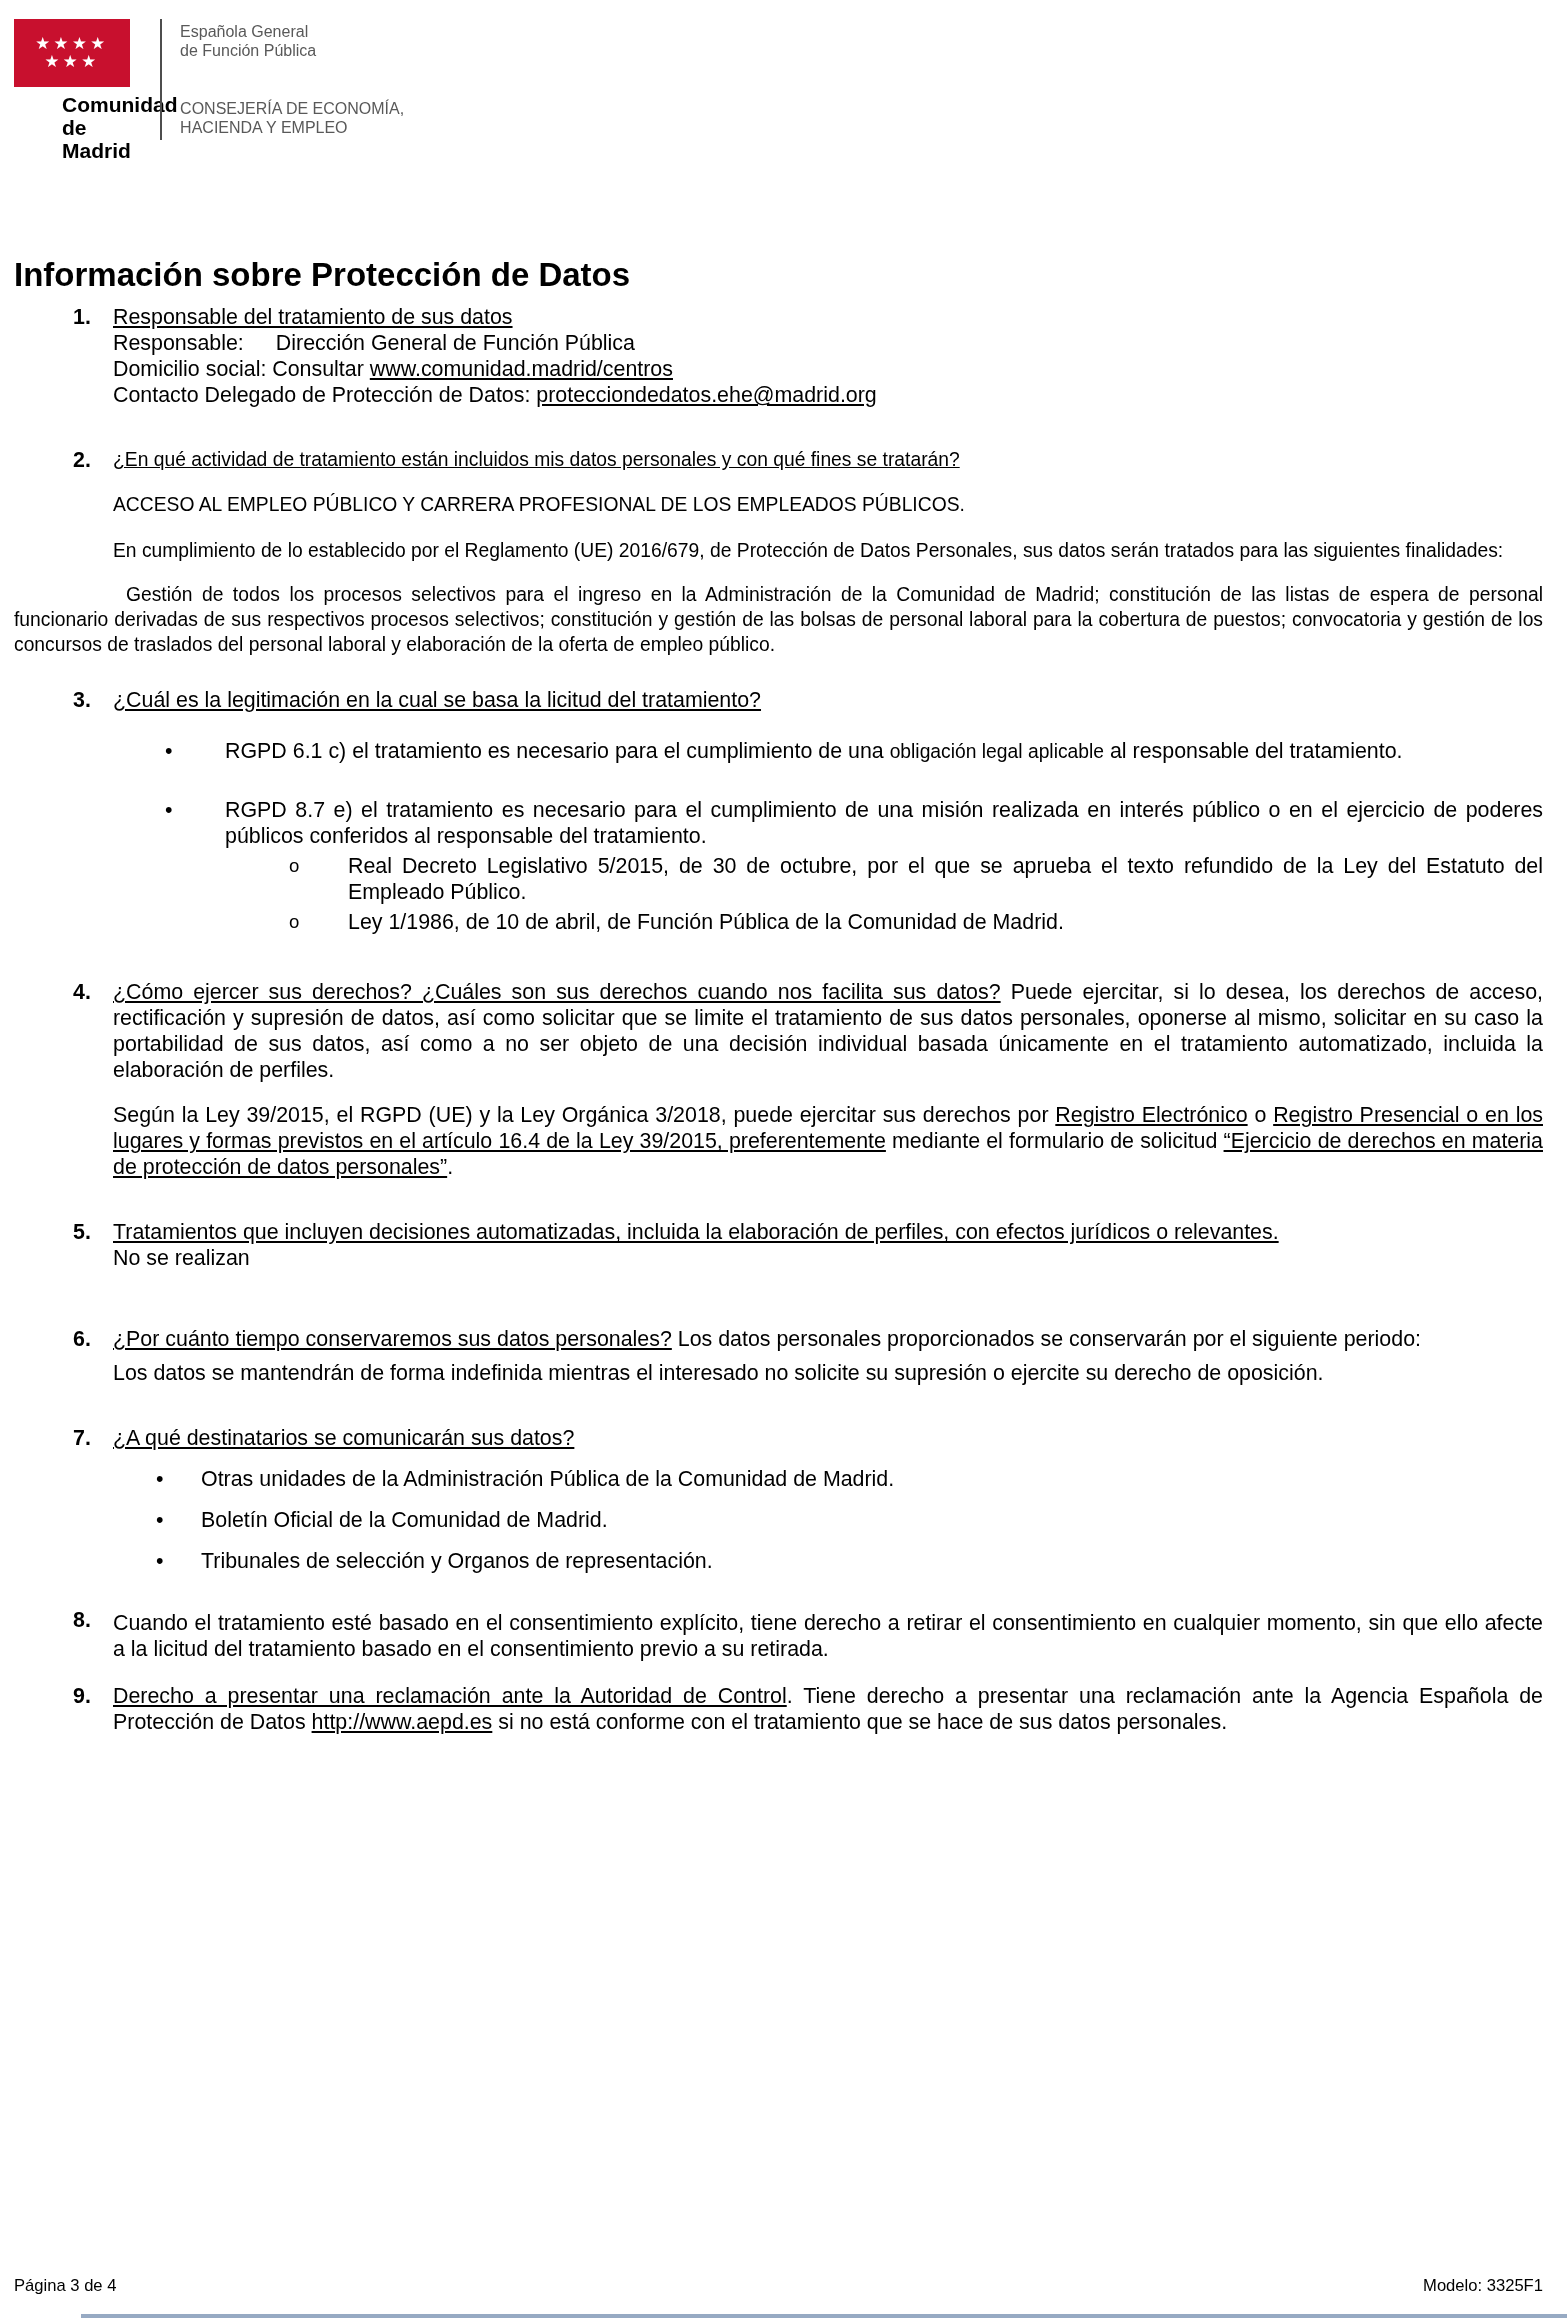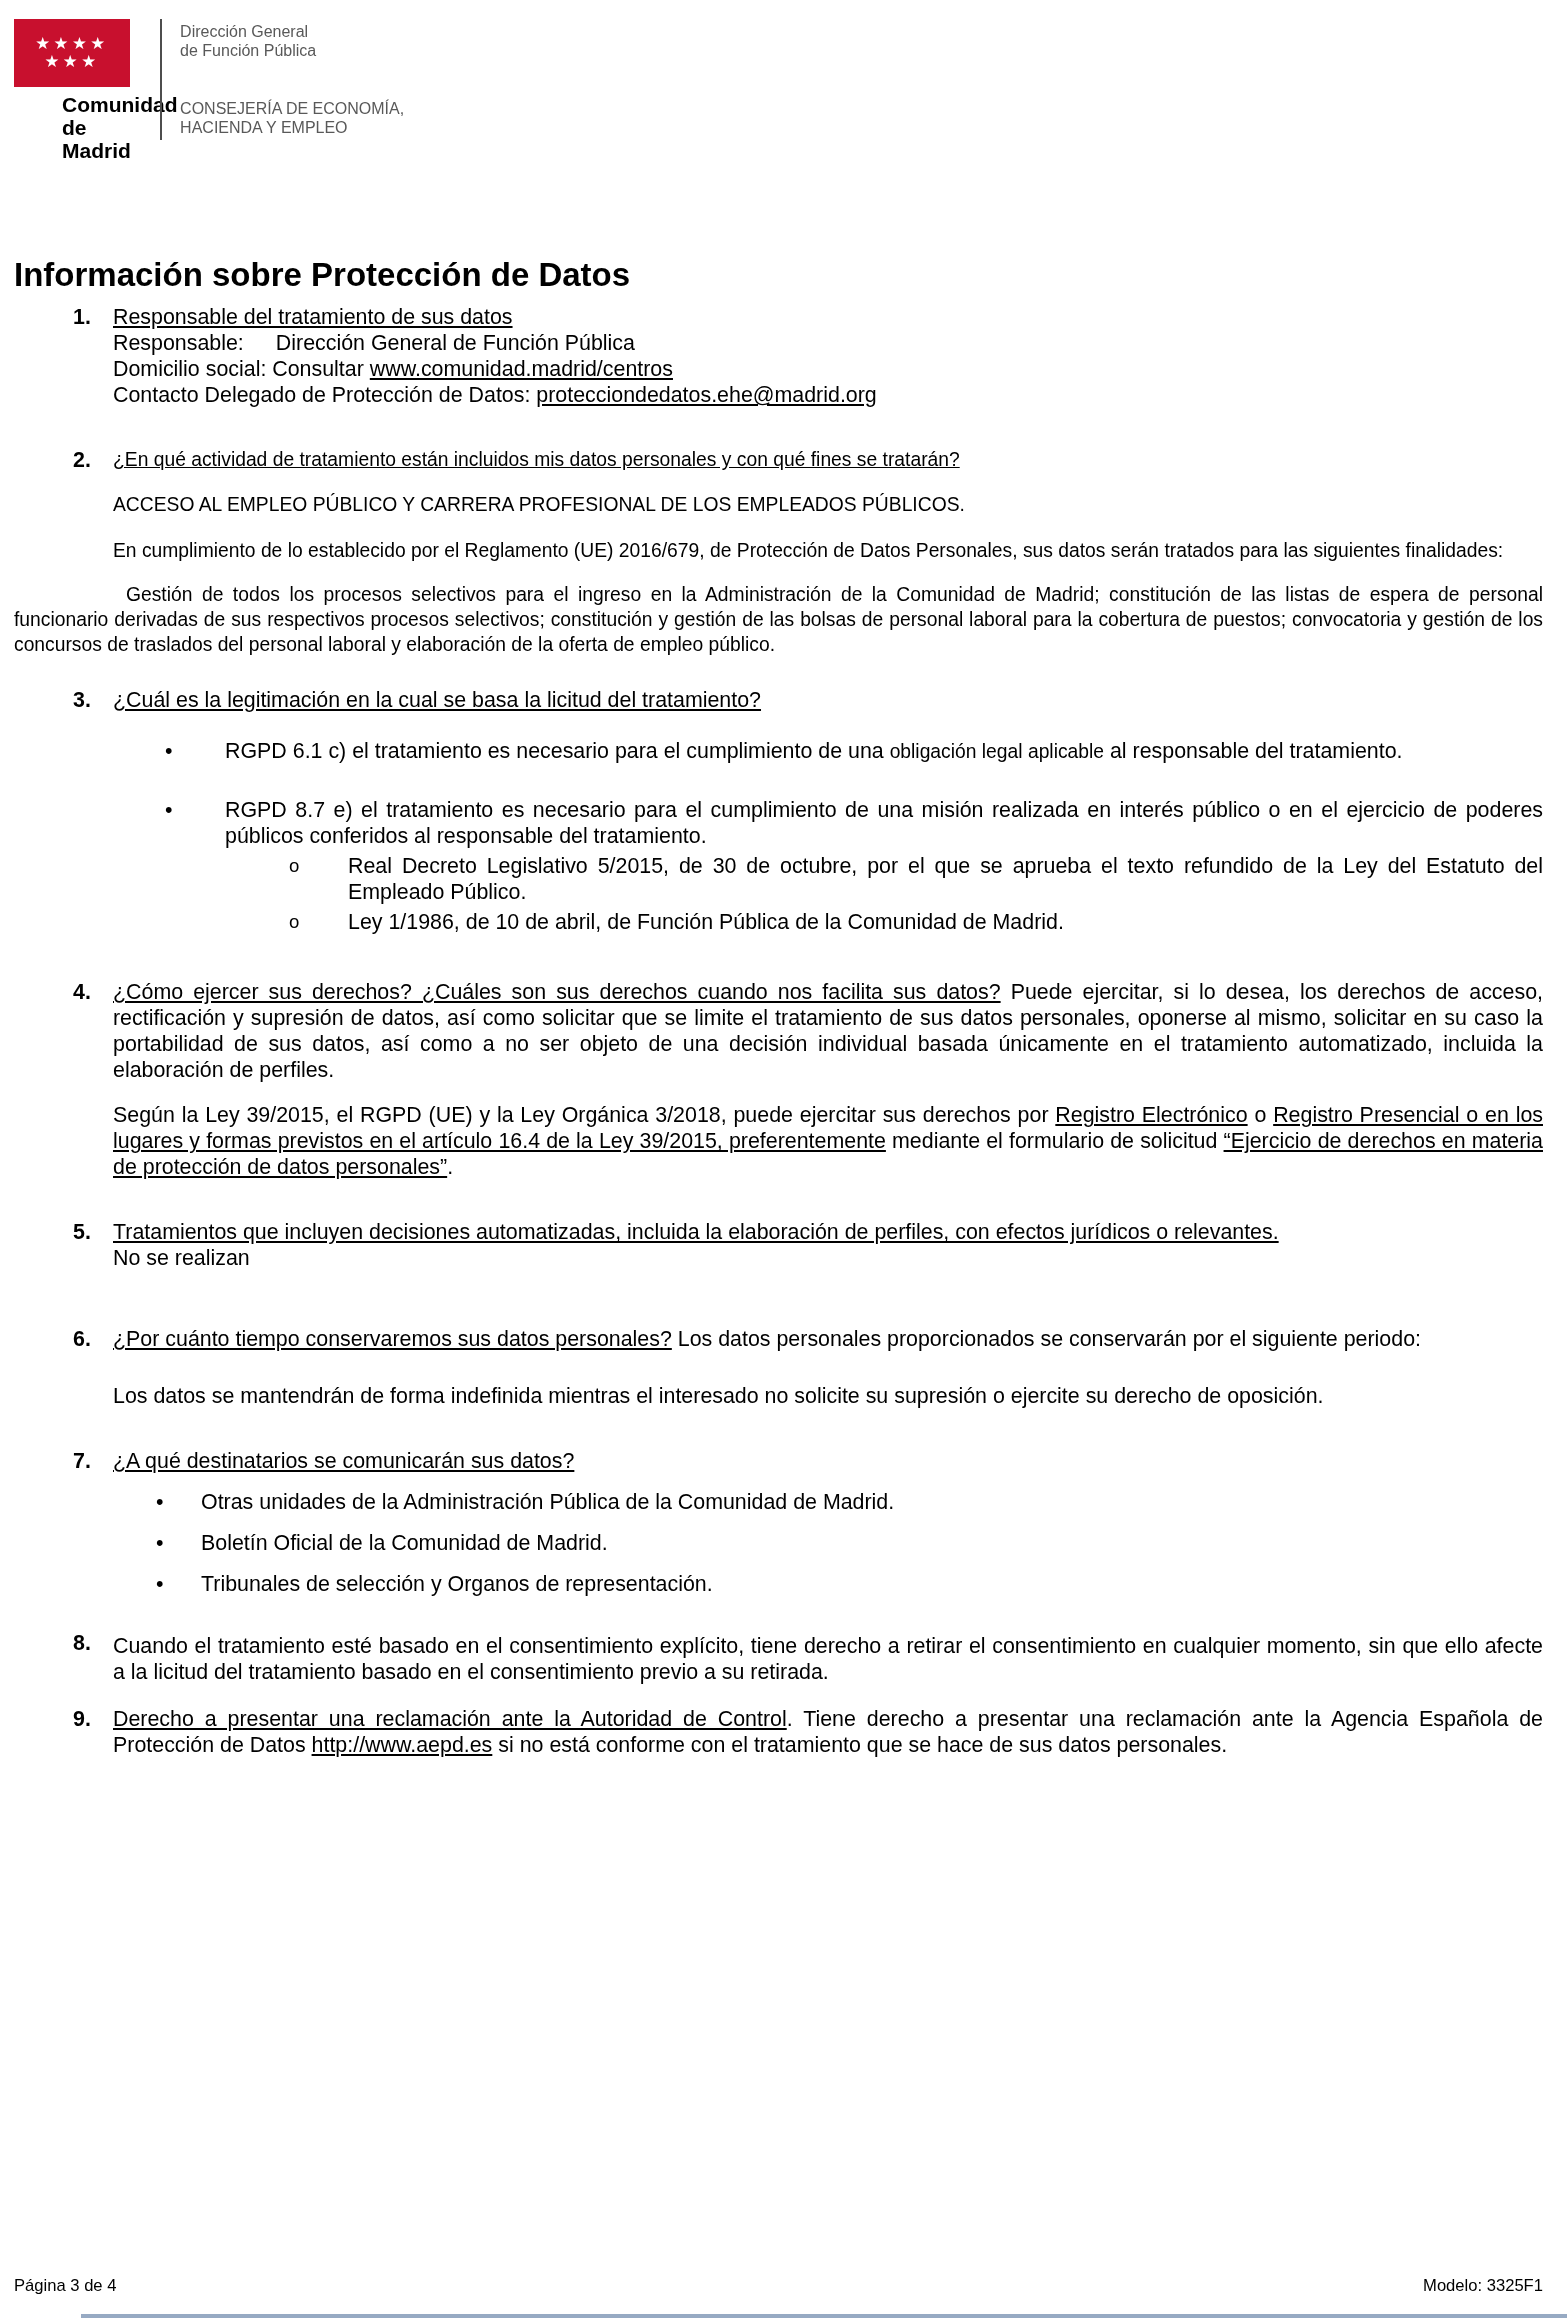--- a/index.html
+++ b/index.html
@@ -59,21 +59,21 @@
   .s3 .b2 { margin-top:32px; }
   .subbullet { display:flex; margin-top:4.1px; }
   .sm { flex:none; width:235px; padding-left:176px; font-size:18.6px; }
   .alt { font-size:19.3px; }
 
   .s4 { margin-top:44px; }
   .s4 .p2 { margin-top:19.3px; }
 
   .s5 { margin-top:39px; }
   .s6 { margin-top:55px; }
-  .s6 .para { margin-top:31px; }
+  .s6 .para { margin-top:8px; }
 
   .s7 { margin-top:39px; }
   .s7 .bullet { margin-top:15px; }
   .s7 .bm { width:88px; padding-left:43px; }
 
   .s8 { margin-top:33px; }
   .s8 .para { margin-top:2.8px; }
 
   .s9 { margin-top:21px; }
 
@@ -100,21 +100,21 @@
         <div class="stars-row">★★★</div>
       </div>
       <div class="region-name">
         <div>Comunidad</div>
         <div>de Madrid</div>
       </div>
     </div>
     <div class="vdivider"></div>
     <div class="header-right">
       <div class="dept">
-        <div>Dirección General</div>
+        <div>Española General</div>
         <div>de Función Pública</div>
       </div>
       <div class="council">
         <div>CONSEJERÍA DE ECONOMÍA,</div>
         <div>HACIENDA Y EMPLEO</div>
       </div>
     </div>
   </header>
 
   <h1 class="title">Información sobre Protección de Datos</h1>

